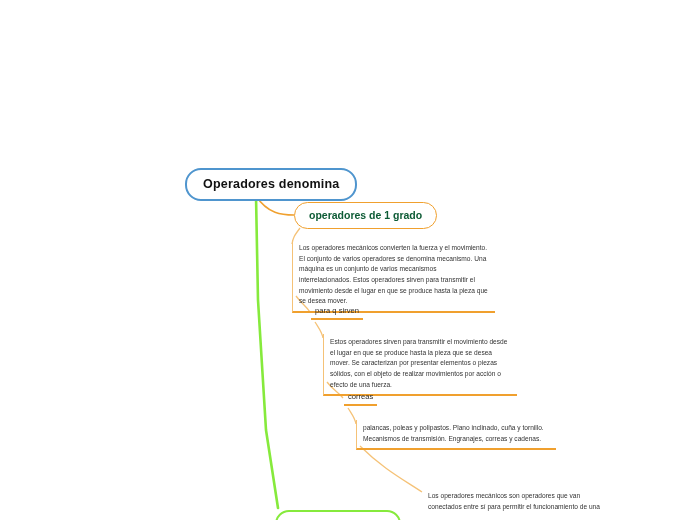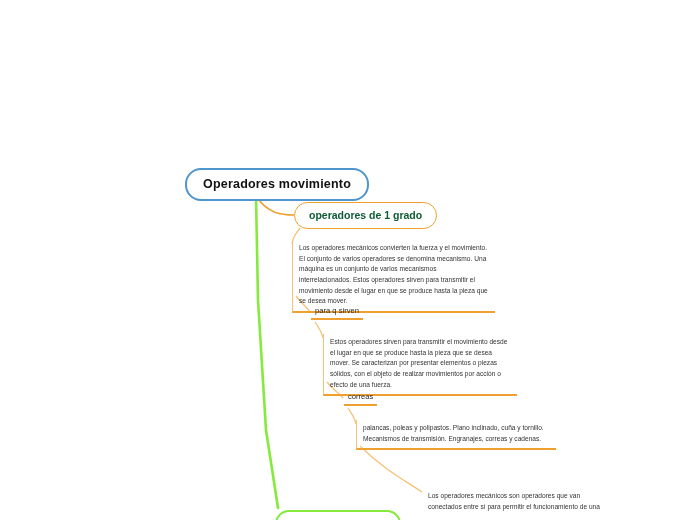--- a/index.html
+++ b/index.html
@@ -111,21 +111,21 @@
 
     <path d="M 315 322 C 320 330 322 332 323 338" fill="none" stroke="#f5c277" stroke-width="1.3"></path>
 
     <path d="M 327 382 C 333 390 338 392 343 398" fill="none" stroke="#f5c277" stroke-width="1.3"></path>
 
     <path d="M 348 408 C 353 416 355 418 356 424" fill="none" stroke="#f5c277" stroke-width="1.3"></path>
 
     <path d="M 360 446 C 382 468 404 480 422 492" fill="none" stroke="#f5c277" stroke-width="1.3"></path>
   </svg>
 
-  <div class="root-node">Operadores movimiento</div>
+  <div class="root-node">Operadores denomina</div>
 
   <div class="bubble-node" style="left:294px; top:202px;">operadores de 1 grado</div>
 
   <div class="text-block with-left-edge" style="left:292px; top:240px; width:190px;">Los operadores mecánicos convierten la fuerza y el movimiento. El conjunto de varios operadores se denomina mecanismo. Una máquina es un conjunto de varios mecanismos interrelacionados. Estos operadores sirven para transmitir el movimiento desde el lugar en que se produce hasta la pieza que se desea mover.</div>
 
   <div class="label-node" style="left:311px; top:306px;">para q sirven</div>
 
   <div class="text-block with-left-edge" style="left:323px; top:334px; width:181px;">Estos operadores sirven para transmitir el movimiento desde el lugar en que se produce hasta la pieza que se desea mover. Se caracterizan por presentar elementos o piezas sólidos, con el objeto de realizar movimientos por acción o efecto de una fuerza.</div>
 
   <div class="label-node" style="left:344px; top:392px;">correas</div>

